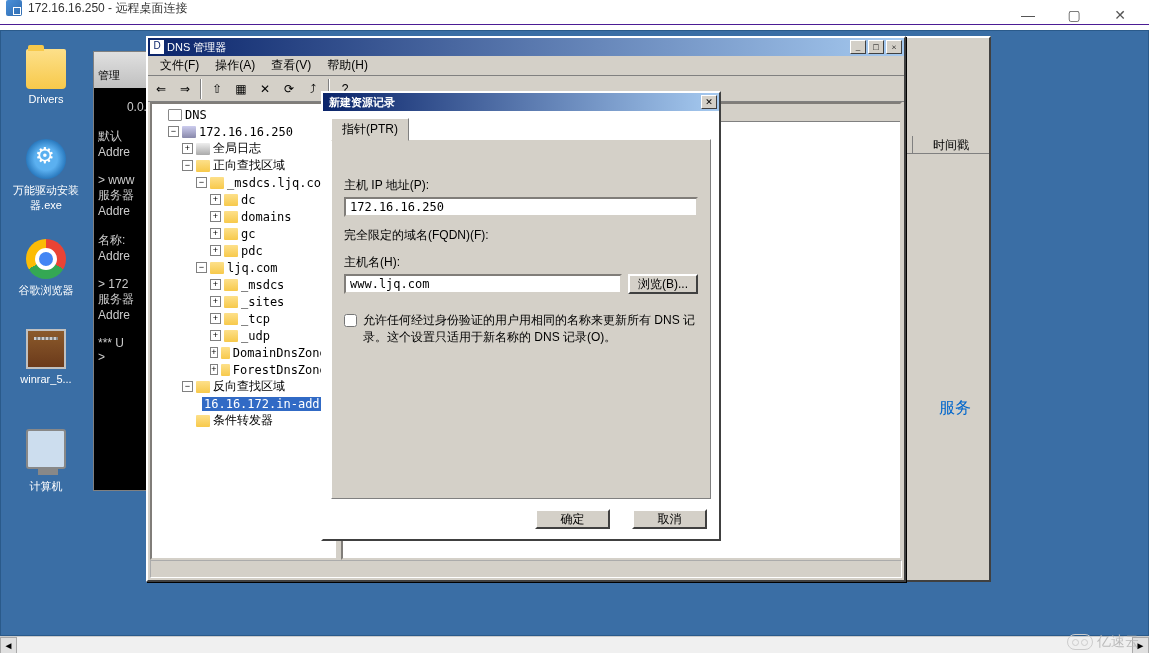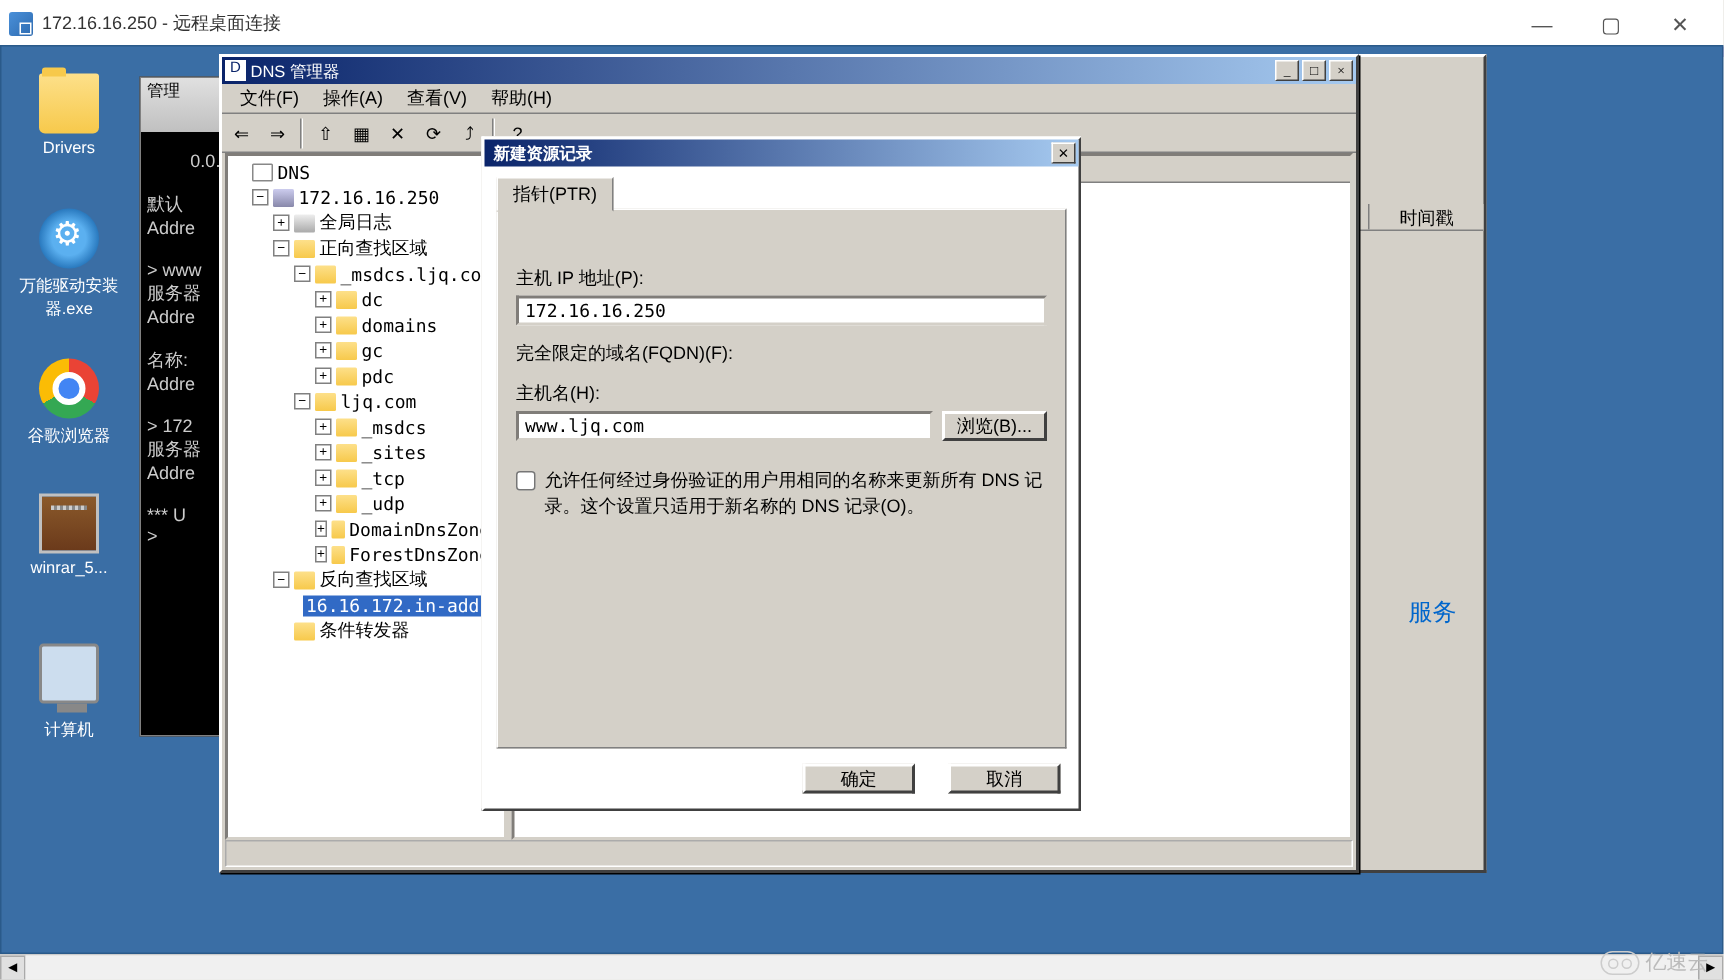--- a/index.html
+++ b/index.html
@@ -1,19 +1,19 @@
 <!DOCTYPE html>
 <html><head>
 <meta charset="utf-8">
 <style>
 * { box-sizing: border-box; margin: 0; padding: 0; font-family: "Microsoft YaHei", Tahoma, sans-serif; }
 body { width: 1149px; height: 653px; background: #fff; position: relative; overflow: hidden; }
 
 
-.rdp-titlebar { height: 38px; background: #fff; border-bottom: 7px solid #4c1d95; display: flex; align-items: center; padding: 0 6px; font-size: 12px; color: #333; }
+.rdp-titlebar { height: 25px; background: #fff; border-bottom: 1px solid #4c1d95; display: flex; padding: 0 6px; font-size: 12px; color: #333; }
 .rdp-titlebar .icon { width: 16px; height: 16px; margin-right: 6px; background: linear-gradient(135deg,#4a90d9,#2e6bb0); border-radius: 2px; position: relative; }
 .rdp-titlebar .icon::after { content:""; position:absolute; width:6px; height:6px; border:1px solid #fff; right:1px; bottom:1px; }
 .rdp-titlebar .spacer { flex: 1; }
 .rdp-titlebar .wbtn { width: 46px; height: 30px; display:flex; align-items:center; justify-content:center; font-size: 14px; color:#555; }
 
 .rdp-client { position: absolute; top: 30px; left: 0; right: 0; bottom: 17px; background: #3a6ea5; overflow: hidden; border: 1px solid #2a5a8a; }
 
 
 .desktop-icon { position: absolute; width: 74px; text-align: center; color: #fff; font-size: 11px; }
 .desktop-icon .di-img { width: 40px; height: 40px; margin: 0 auto 4px; }
@@ -23,21 +23,21 @@
 .gear-img::after { content:"⚙"; color:#fff; font-size:22px; position:absolute; left:9px; top:4px; }
 .chrome-img { background: conic-gradient(#ea4335 0 120deg,#34a853 120deg 240deg,#fbbc05 240deg 360deg); border-radius:50%; position:relative; }
 .chrome-img::after { content:""; position:absolute; width:14px; height:14px; background:#4285f4; border:4px solid #fff; border-radius:50%; left:9px; top:9px; }
 .rar-img { background: linear-gradient(#8b5a2b,#6b3a1b); border:2px solid #c0c0c0; position:relative; }
 .rar-img::after { content:""; position:absolute; left:6px; right:6px; top:6px; height:3px; background:repeating-linear-gradient(90deg,#ccc 0 2px,#888 2px 4px); }
 .pc-img { width:40px; height:34px; background:#cde; border:2px solid #888; border-radius:3px; position:relative; margin-bottom:10px !important; }
 .pc-img::after { content:""; position:absolute; width:20px; height:6px; background:#888; bottom:-8px; left:10px; }
 
 
 .cmd-window { position:absolute; left:92px; top:20px; width:56px; height:440px; background:#000; color:#ccc; font-family:Consolas,monospace; font-size:12px; padding:20px 4px 4px; overflow:hidden; white-space:pre; border:1px solid #808080; }
-.cmd-title { position:absolute; top:0; left:0; right:0; height:36px; background:linear-gradient(#e0e0e0,#c0c0c0); color:#000; font-size:11px; padding:1px 4px; }
+.cmd-title { position:absolute; top:0; left:0; right:0; height:36px; background:linear-gradient(#e0e0e0,#c0c0c0); color:#000; font-size:11px; padding:16px 4px; }
 
 
 .classic-window { position:absolute; background:#d4d0c8; border:2px solid; border-color:#fff #404040 #404040 #fff; box-shadow: 1px 1px 0 #000; }
 .classic-title { height:18px; background:linear-gradient(90deg,#0a246a,#a6caf0); color:#fff; font-size:11px; display:flex; align-items:center; padding:0 2px; }
 .classic-title .ct-icon { width:14px; height:14px; margin-right:3px; background:#fff; font-size:10px; text-align:center; color:#0a246a; }
 .classic-title .ct-txt { flex:1; }
 .classic-title .ct-btn { width:16px; height:14px; background:#d4d0c8; border:1px solid; border-color:#fff #404040 #404040 #fff; margin-left:2px; font-size:9px; text-align:center; color:#000; line-height:12px; font-family:Tahoma; }
 
 .dns-window { left:145px; top:5px; width:760px; height:546px; }
 .dns-menu { height:20px; background:#d4d0c8; font-size:12px; display:flex; align-items:center; padding:0 6px; gap:4px; border-bottom:1px solid #808080; }

